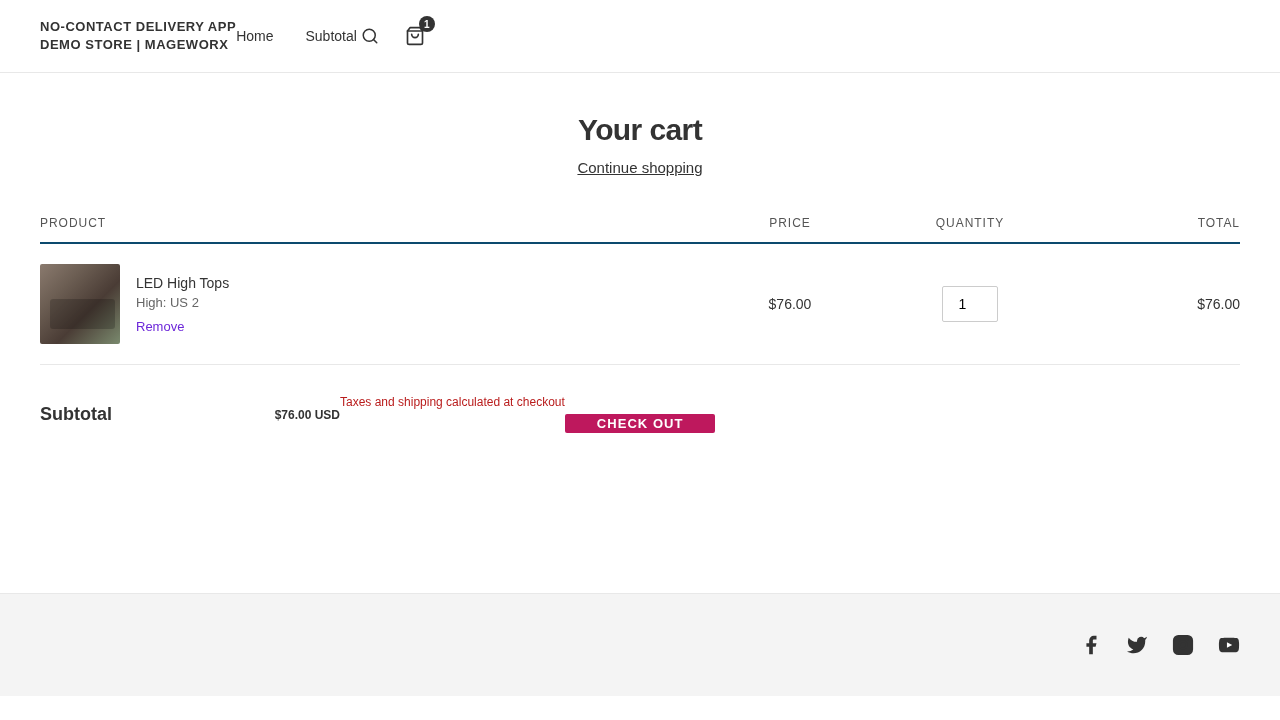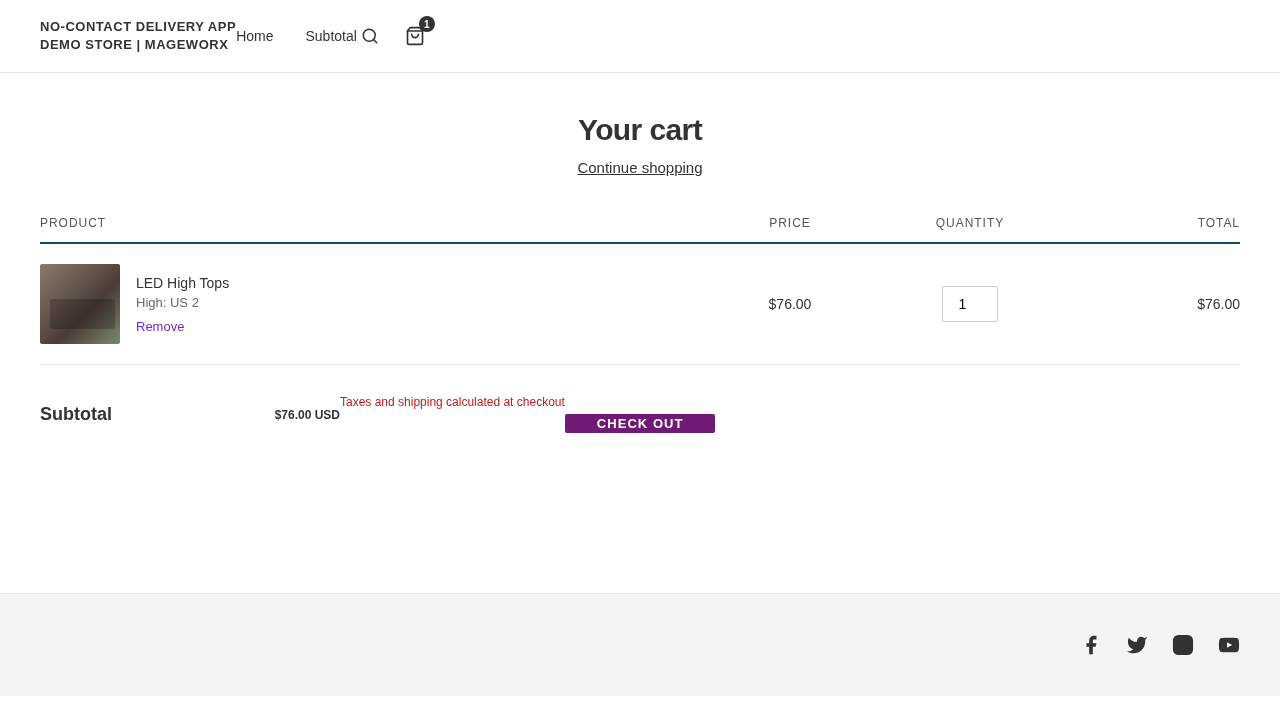--- a/index.html
+++ b/index.html
@@ -258,21 +258,21 @@
       align-items: center;
       justify-content: center;
       font-size: 11px;
       color: #888;
       cursor: pointer;
       font-weight: 600;
     }
 
     
     .checkout-btn {
-      background: #701a75;
+      background: #be185d;
       color: #fff;
       border: none;
       padding: 2px 32px;
       font-size: 13px;
       font-weight: 600;
       letter-spacing: 0.08em;
       text-transform: uppercase;
       cursor: pointer;
       border-radius: 2px;
       text-align: center;

